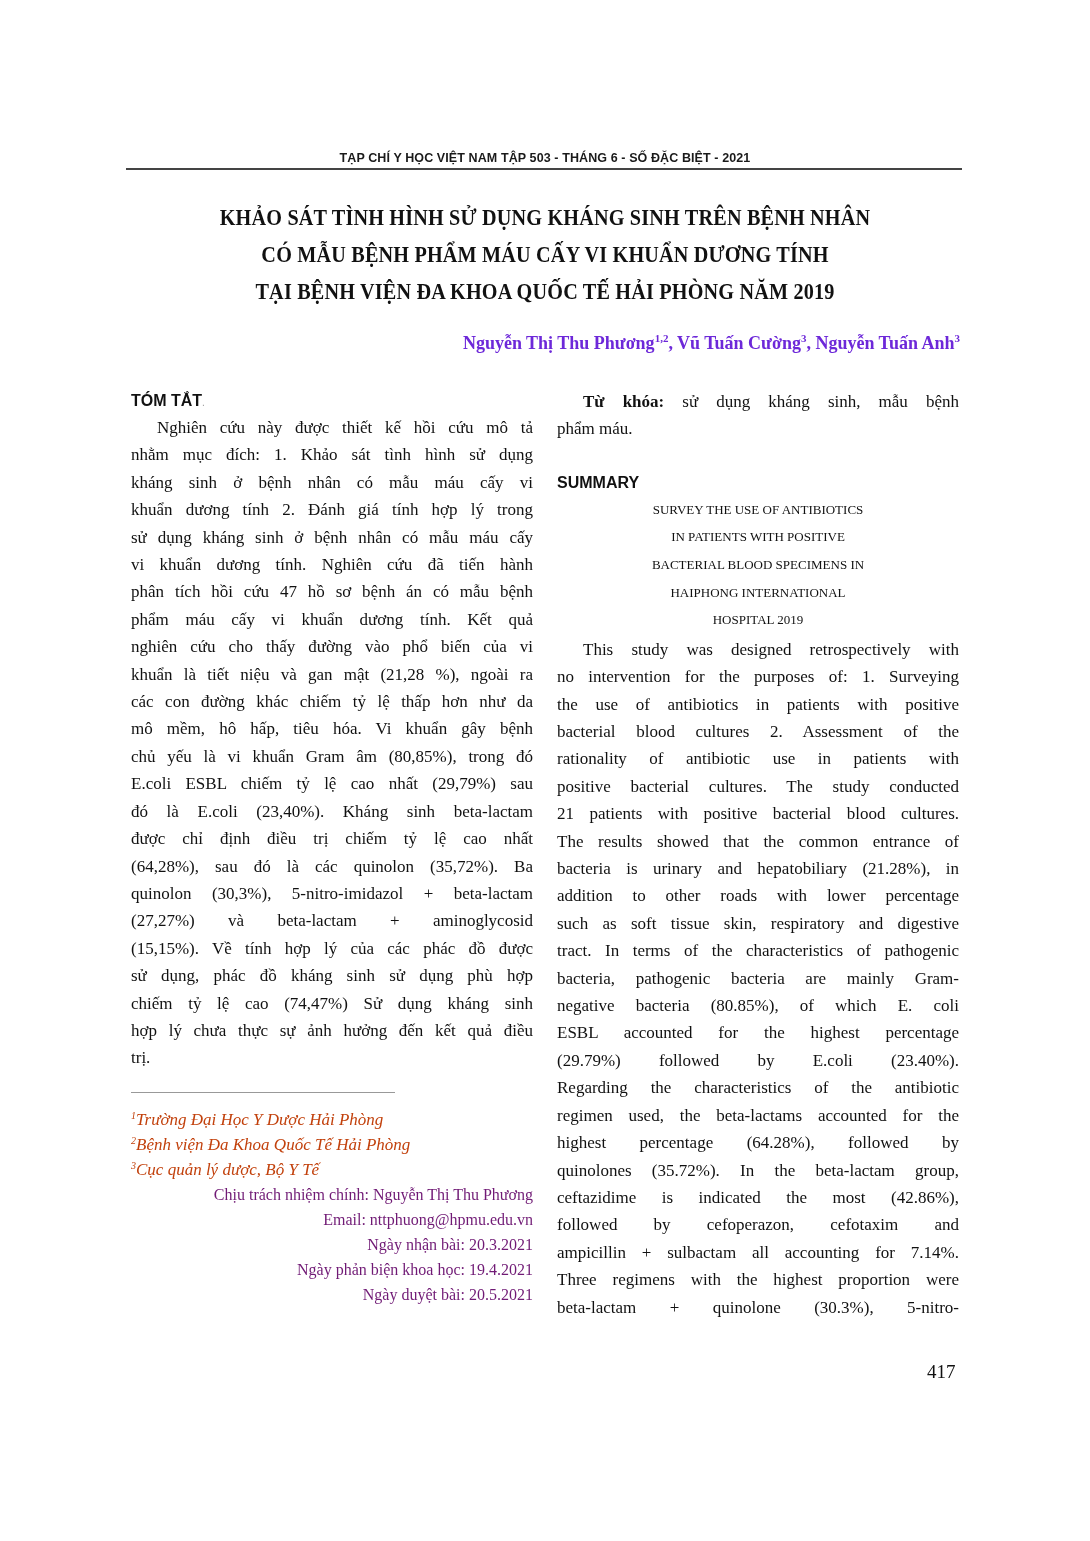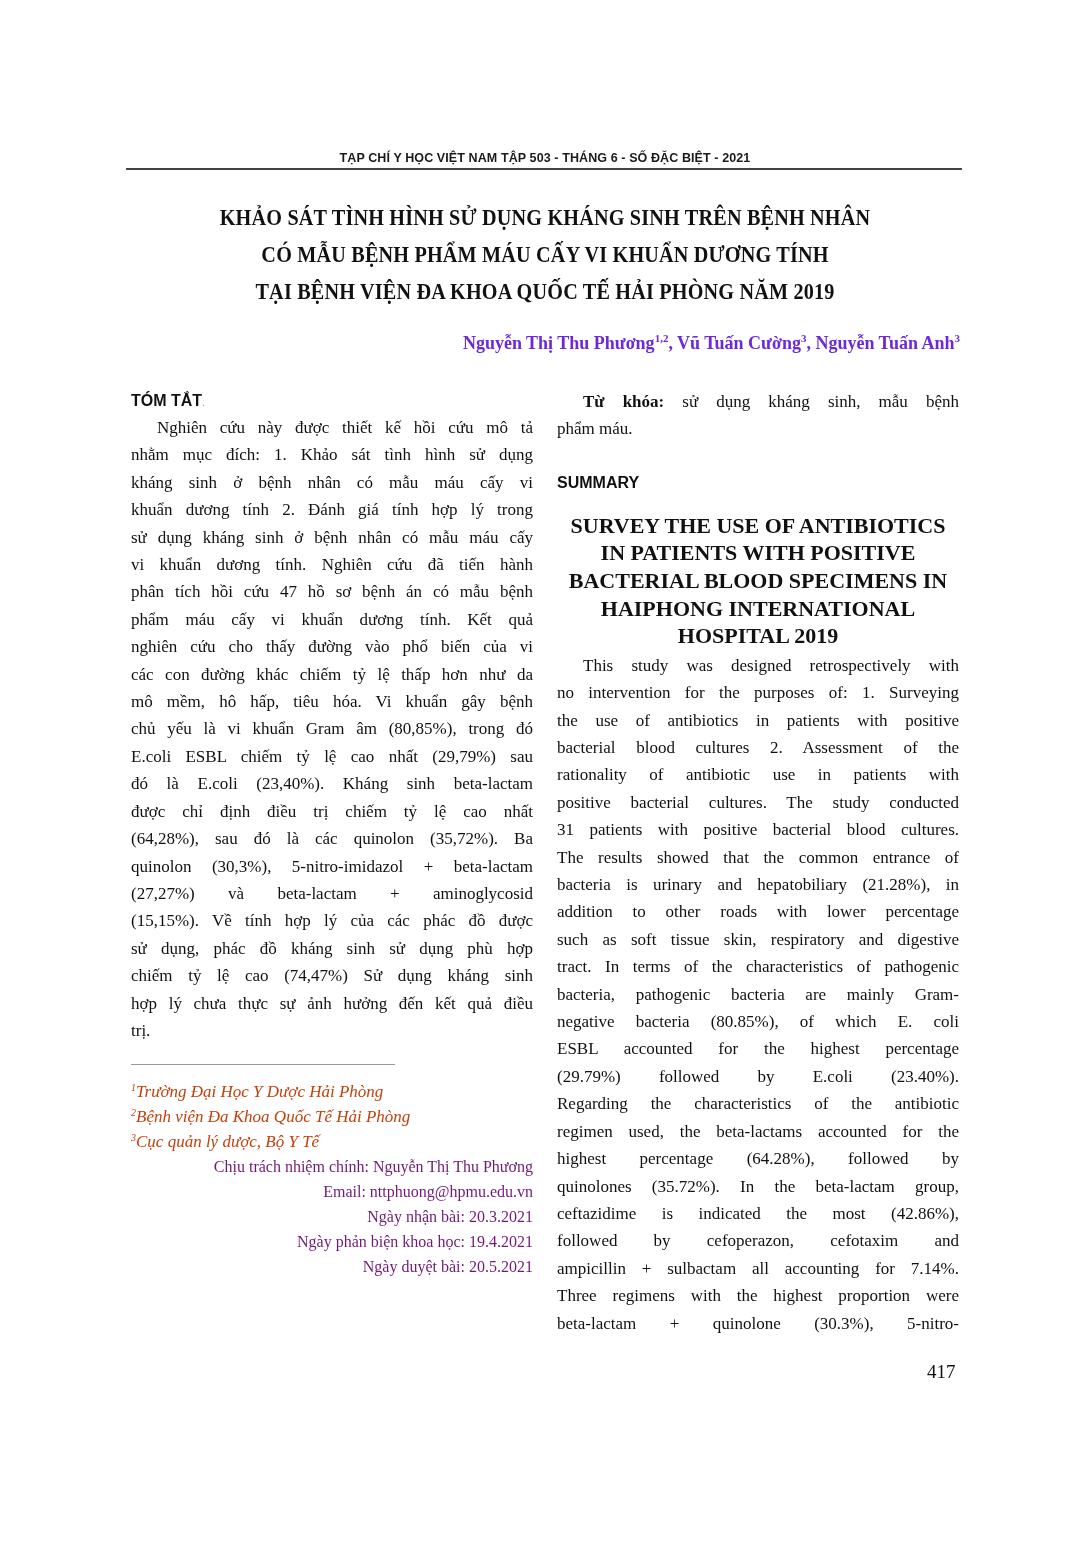--- a/index.html
+++ b/index.html
@@ -38,22 +38,22 @@
   .body-text .line { display: block; text-align: justify; text-align-last: justify; white-space: nowrap; }
   .body-text .line.last { text-align-last: left; }
   .indent { padding-left: 26px; }
   .footnote-rule { width: 264px; height: 1px; background: #999; margin: 20px 0 14px 0; }
   .affil { font-family: "Liberation Serif", serif; font-size: 17px; line-height: 25px; color: #c2410c; font-style: italic; }
   .affil sup { font-size: 10px; vertical-align: 6px; line-height: 0; }
   .meta { font-family: "Liberation Serif", serif; font-size: 16px; line-height: 25px; color: #701a75; text-align: right; }
   .kw-label { font-weight: bold; }
   .summary-heading { margin-top: 26px; }
   .en-title {
-    font-family: "Liberation Serif", serif; font-weight: bold; font-size: 22px; line-height: 27.6px;
-    text-align: center; color: #111; margin: 16px 0 2px 0;
+    font-family: "Liberation Serif", serif; font-weight: normal; font-size: 13px; line-height: 27.6px;
+    text-align: center; color: #111; margin: 0 0 2px 0;
   }
   .page-number {
     position: absolute; left: 927px; top: 1361px;
     font-family: "Liberation Serif", serif; font-size: 19px; color: #111;
   }
 </style>
 </head>
 <body>
 
 <div class="page">
@@ -76,20 +76,21 @@
     <div class="body-text" id="abstract-vi">
         <span class="line indent">Nghiên cứu này được thiết kế hồi cứu mô tả</span>
         <span class="line">nhằm mục đích: 1. Khảo sát tình hình sử dụng</span>
         <span class="line">kháng sinh ở bệnh nhân có mẫu máu cấy vi</span>
         <span class="line">khuẩn dương tính 2. Đánh giá tính hợp lý trong</span>
         <span class="line">sử dụng kháng sinh ở bệnh nhân có mẫu máu cấy</span>
         <span class="line">vi khuẩn dương tính. Nghiên cứu đã tiến hành</span>
         <span class="line">phân tích hồi cứu 47 hồ sơ bệnh án có mẫu bệnh</span>
         <span class="line">phẩm máu cấy vi khuẩn dương tính. Kết quả</span>
         <span class="line">nghiên cứu cho thấy đường vào phổ biến của vi</span>
+        <span class="line">khuẩn là tiết niệu và gan mật (21,28 %), ngoài ra</span>
         <span class="line">các con đường khác chiếm tỷ lệ thấp hơn như da</span>
         <span class="line">mô mềm, hô hấp, tiêu hóa. Vi khuẩn gây bệnh</span>
         <span class="line">chủ yếu là vi khuẩn Gram âm (80,85%), trong đó</span>
         <span class="line">E.coli ESBL chiếm tỷ lệ cao nhất (29,79%) sau</span>
         <span class="line">đó là E.coli (23,40%). Kháng sinh beta-lactam</span>
         <span class="line">được chỉ định điều trị chiếm tỷ lệ cao nhất</span>
         <span class="line">(64,28%), sau đó là các quinolon (35,72%). Ba</span>
         <span class="line">quinolon (30,3%), 5-nitro-imidazol + beta-lactam</span>
         <span class="line">(27,27%) và beta-lactam + aminoglycosid</span>
         <span class="line">(15,15%). Về tính hợp lý của các phác đồ được</span>
@@ -126,21 +127,21 @@
       <div>HAIPHONG INTERNATIONAL</div>
       <div>HOSPITAL 2019</div>
     </div>
     <div class="body-text" id="abstract-en">
         <span class="line indent">This study was designed retrospectively with</span>
         <span class="line">no intervention for the purposes of: 1. Surveying</span>
         <span class="line">the use of antibiotics in patients with positive</span>
         <span class="line">bacterial blood cultures 2. Assessment of the</span>
         <span class="line">rationality of antibiotic use in patients with</span>
         <span class="line">positive bacterial cultures. The study conducted</span>
-        <span class="line">31 patients with positive bacterial blood cultures.</span>
+        <span class="line">21 patients with positive bacterial blood cultures.</span>
         <span class="line">The results showed that the common entrance of</span>
         <span class="line">bacteria is urinary and hepatobiliary (21.28%), in</span>
         <span class="line">addition to other roads with lower percentage</span>
         <span class="line">such as soft tissue skin, respiratory and digestive</span>
         <span class="line">tract. In terms of the characteristics of pathogenic</span>
         <span class="line">bacteria, pathogenic bacteria are mainly Gram-</span>
         <span class="line">negative bacteria (80.85%), of which E. coli</span>
         <span class="line">ESBL accounted for the highest percentage</span>
         <span class="line">(29.79%) followed by E.coli (23.40%).</span>
         <span class="line">Regarding the characteristics of the antibiotic</span>

